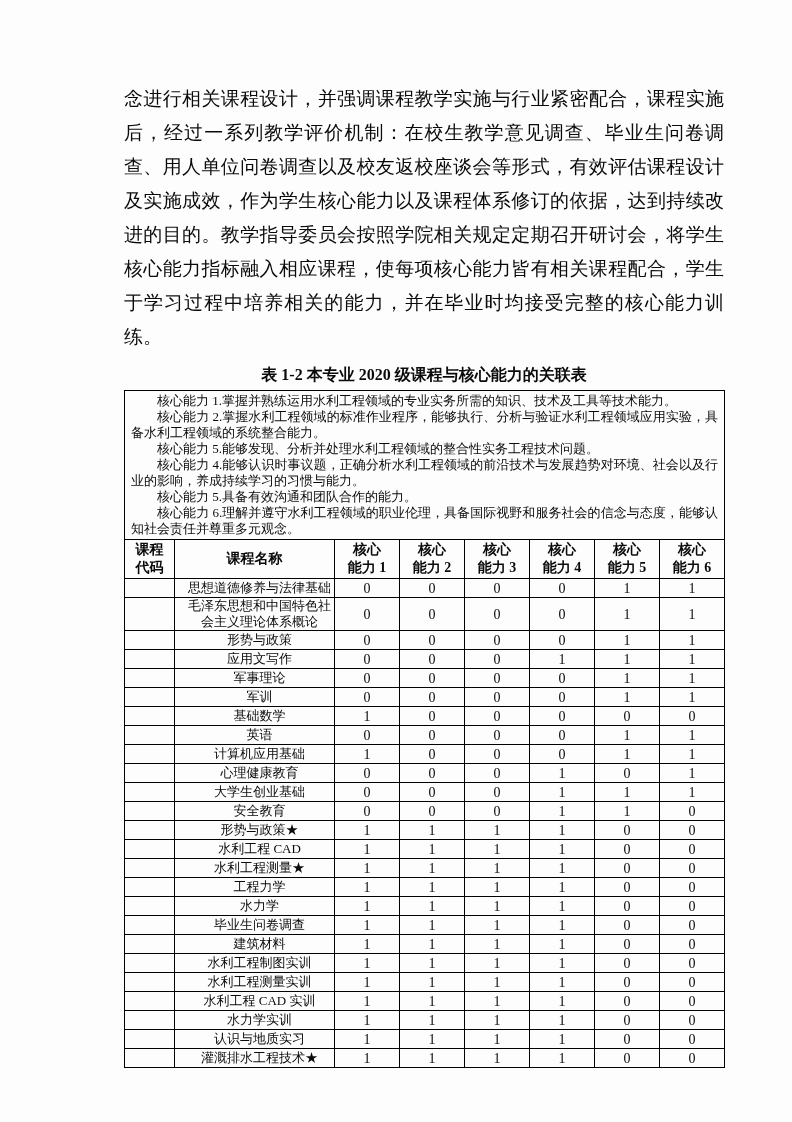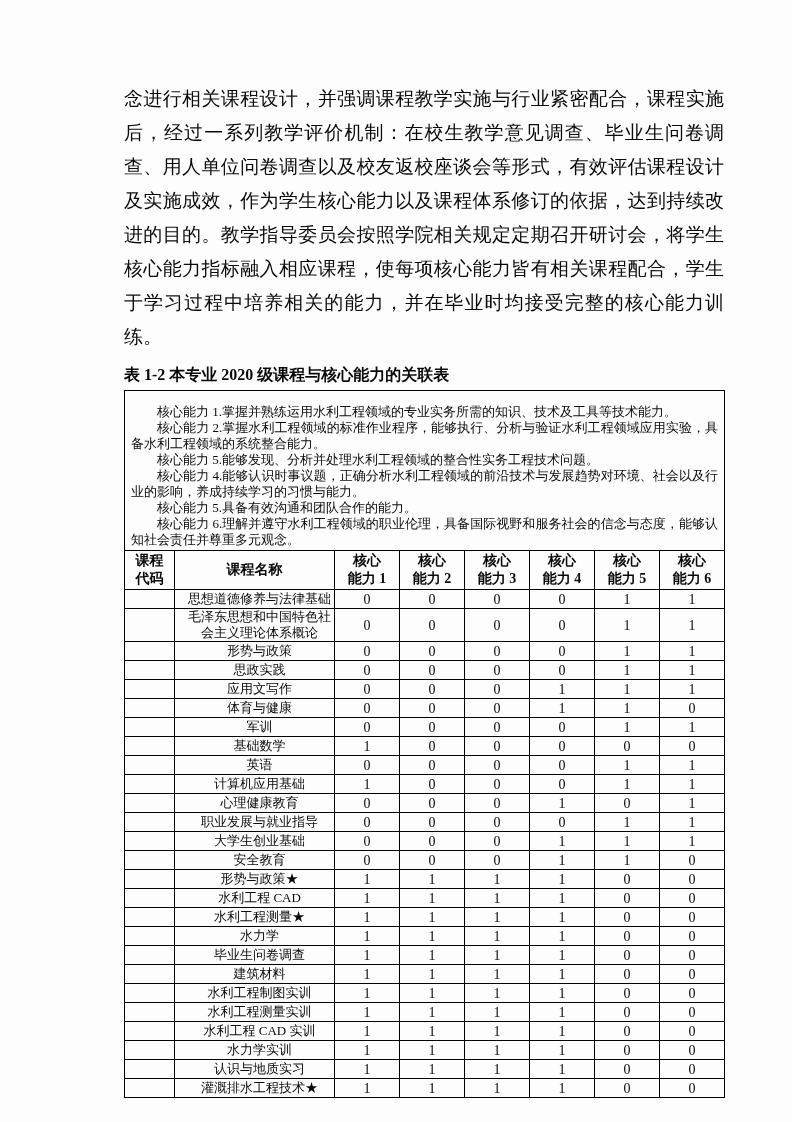--- a/index.html
+++ b/index.html
@@ -7,27 +7,27 @@
     width:792px; height:1122px; background:#fdfdfd; color:#0a0a0a;
     font-family:"Liberation Serif","DejaVu Serif",serif;
   }
   .page { position:relative; width:792px; height:1122px; overflow:hidden; background:#fdfdfd;margin-left:28px; }
   .content { position:absolute; left:96px; top:82px; width:600px; }
   .body-text {
     margin:0; font-size:19px; line-height:34px; text-align:justify;
     text-justify:inter-ideograph;
   }
   .table-title {
-    margin:11px 0 4px 0; font-size:16px; font-weight:bold; text-align:left;
+    margin:11px 0 4px 0; font-size:16px; font-weight:bold; text-align:center;
   }
   table.relation-table {
     border-collapse:collapse; width:600px; table-layout:fixed;
   }
   .relation-table td, .relation-table th { border:1px solid #000; vertical-align:middle; }
-  .notes-cell { padding:13px 6px 2px 6px; }
+  .notes-cell { padding:2px 6px 2px 6px; }
   .notes-cell p {
     margin:0; font-size:13px; line-height:16px; text-indent:2em; text-align:justify;
   }
   .relation-table th {
     font-size:14px; font-weight:bold; text-align:center;
     line-height:18px; white-space:pre-line; padding:1px 0;
   }
   .relation-table tbody td { height:16px; }
   td.code { font-size:13px; }
   td.name { font-size:13px; line-height:16px; padding:0 2px 0 12px; text-align:center; }
@@ -109,47 +109,37 @@
             <td class="name">形势与政策</td>
             <td class="val">0</td>
             <td class="val">0</td>
             <td class="val">0</td>
             <td class="val">0</td>
             <td class="val">1</td>
             <td class="val">1</td>
           </tr>
           <tr>
             <td class="code"></td>
-            <td class="name">思政实践</td>
-            <td class="val">0</td>
-            <td class="val">0</td>
-            <td class="val">0</td>
-            <td class="val">0</td>
-            <td class="val">1</td>
-            <td class="val">1</td>
-          </tr>
-          <tr>
-            <td class="code"></td>
             <td class="name">应用文写作</td>
             <td class="val">0</td>
             <td class="val">0</td>
             <td class="val">0</td>
             <td class="val">1</td>
             <td class="val">1</td>
             <td class="val">1</td>
           </tr>
           <tr>
             <td class="code"></td>
-            <td class="name">体育与健康</td>
-            <td class="val">0</td>
-            <td class="val">0</td>
-            <td class="val">0</td>
-            <td class="val">1</td>
-            <td class="val">1</td>
-            <td class="val">0</td>
+            <td class="name">军事理论</td>
+            <td class="val">0</td>
+            <td class="val">0</td>
+            <td class="val">0</td>
+            <td class="val">0</td>
+            <td class="val">1</td>
+            <td class="val">1</td>
           </tr>
           <tr>
             <td class="code"></td>
             <td class="name">军训</td>
             <td class="val">0</td>
             <td class="val">0</td>
             <td class="val">0</td>
             <td class="val">0</td>
             <td class="val">1</td>
             <td class="val">1</td>
@@ -189,30 +179,20 @@
             <td class="name">心理健康教育</td>
             <td class="val">0</td>
             <td class="val">0</td>
             <td class="val">0</td>
             <td class="val">1</td>
             <td class="val">0</td>
             <td class="val">1</td>
           </tr>
           <tr>
             <td class="code"></td>
-            <td class="name">职业发展与就业指导</td>
-            <td class="val">0</td>
-            <td class="val">0</td>
-            <td class="val">0</td>
-            <td class="val">0</td>
-            <td class="val">1</td>
-            <td class="val">1</td>
-          </tr>
-          <tr>
-            <td class="code"></td>
             <td class="name">大学生创业基础</td>
             <td class="val">0</td>
             <td class="val">0</td>
             <td class="val">0</td>
             <td class="val">1</td>
             <td class="val">1</td>
             <td class="val">1</td>
           </tr>
           <tr>
             <td class="code"></td>
@@ -240,20 +220,30 @@
             <td class="val">1</td>
             <td class="val">1</td>
             <td class="val">1</td>
             <td class="val">1</td>
             <td class="val">0</td>
             <td class="val">0</td>
           </tr>
           <tr>
             <td class="code"></td>
             <td class="name">水利工程测量★</td>
+            <td class="val">1</td>
+            <td class="val">1</td>
+            <td class="val">1</td>
+            <td class="val">1</td>
+            <td class="val">0</td>
+            <td class="val">0</td>
+          </tr>
+          <tr>
+            <td class="code"></td>
+            <td class="name">工程力学</td>
             <td class="val">1</td>
             <td class="val">1</td>
             <td class="val">1</td>
             <td class="val">1</td>
             <td class="val">0</td>
             <td class="val">0</td>
           </tr>
           <tr>
             <td class="code"></td>
             <td class="name">水力学</td>

